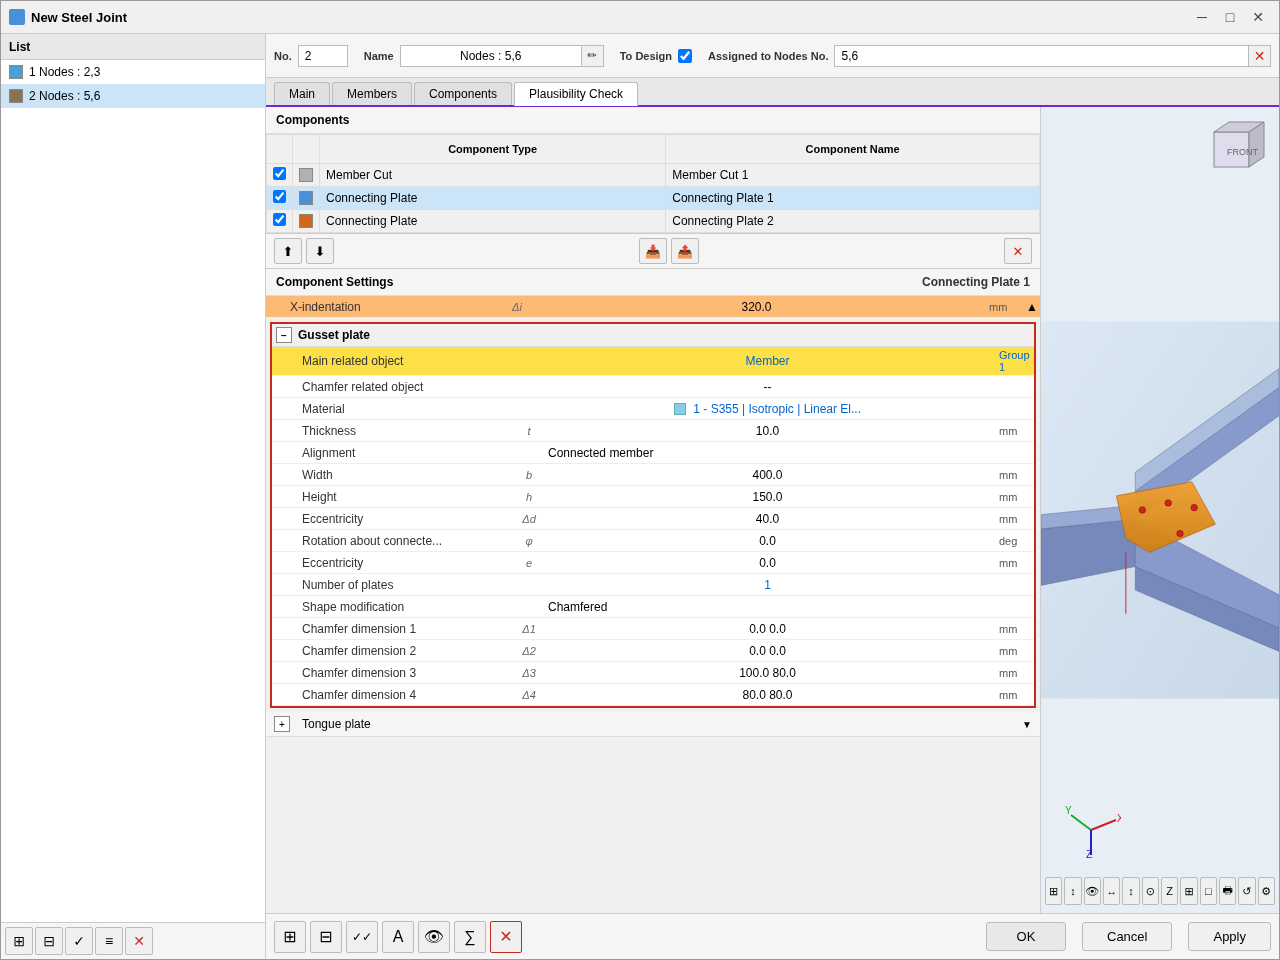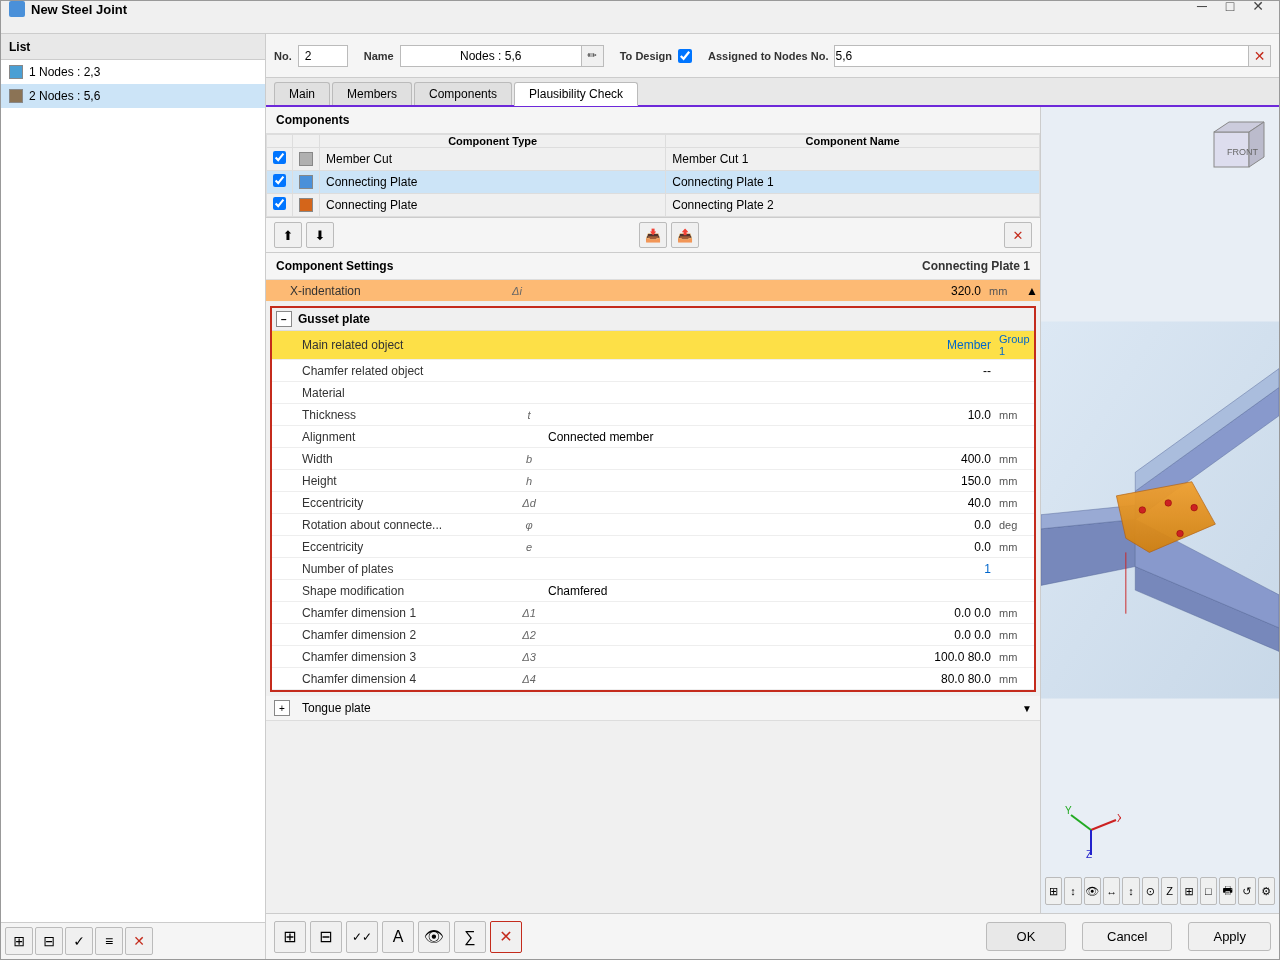--- a/index.html
+++ b/index.html
@@ -1,20 +1,20 @@
 <!DOCTYPE html>
 <html><head>
   <meta charset="utf-8">
   <style>
     * { box-sizing: border-box; margin: 0; padding: 0; }
     body { font-family: 'Segoe UI', Arial, sans-serif; font-size: 12px; background: #f0f0f0; user-select: none; }
     
     .window { width: 1280px; height: 960px; background: #f0f0f0; border: 1px solid #999; display: flex; flex-direction: column; overflow: hidden; }
     
-    .title-bar { background: #f0f0f0; border-bottom: 1px solid #ccc; padding: 16px 8px; display: flex; align-items: flex-end; justify-content: space-between; height: 32px; }
+    .title-bar { background: #f0f0f0; border-bottom: 1px solid #ccc; padding: 16px 8px; display: flex; align-items: center; justify-content: space-between; height: 32px; }
     .title-bar-left { display: flex; align-items: center; gap: 6px; }
     .title-icon { width: 16px; height: 16px; background: #4a90d9; border-radius: 2px; }
     .title-text { font-size: 13px; font-weight: 600; color: #000; }
     .title-controls { display: flex; gap: 2px; }
     .title-btn { width: 26px; height: 22px; border: none; background: transparent; cursor: pointer; font-size: 14px; display: flex; align-items: center; justify-content: center; color: #444; }
     
     .main-content { display: flex; flex: 1; overflow: hidden; }
     
     
     .left-panel { width: 265px; background: white; border-right: 1px solid #ccc; display: flex; flex-direction: column; }
@@ -33,59 +33,59 @@
     
     .info-bar { background: #f5f5f5; border-bottom: 1px solid #ccc; padding: 6px 8px; display: flex; align-items: center; gap: 16px; height: 44px; }
     .info-field { display: flex; align-items: center; gap: 6px; }
     .info-label { font-size: 11px; color: #333; font-weight: 600; }
     .info-value-box { border: 1px solid #bbb; background: white; padding: 2px 6px; min-width: 50px; height: 22px; display: flex; align-items: center; font-size: 12px; }
     .info-name-box { display: flex; align-items: center; border: 1px solid #bbb; background: white; height: 22px; text-align: center; }
     .info-name-text { padding: 2px 6px; min-width: 180px; font-size: 12px; }
     .info-name-btn { width: 22px; height: 20px; border-left: 1px solid #bbb; background: #f0f0f0; display: flex; align-items: center; justify-content: center; cursor: pointer; font-size: 11px; }
     .info-checkbox { width: 14px; height: 14px; }
     .info-assigned-box { display: flex; align-items: center; border: 1px solid #bbb; background: white; height: 22px; flex: 1; }
-    .info-assigned-text { padding: 2px 0; flex: 1; font-size: 12px; }
+    .info-assigned-text { padding: 2px 6px; flex: 1; font-size: 12px; }
     .info-assigned-btn { width: 22px; height: 20px; border-left: 1px solid #bbb; background: #f0f0f0; display: flex; align-items: center; justify-content: center; cursor: pointer; color: #c42b1c; font-size: 14px; }
     
     
     .tabs-bar { display: flex; background: #e8e8e8; border-bottom: 2px solid #6d28d9; padding-top: 4px; padding-left: 8px; }
     .tab { padding: 4px 14px; border: 1px solid #bbb; border-bottom: none; background: #e0e0e0; cursor: pointer; margin-right: 2px; font-size: 12px; border-radius: 3px 3px 0 0; }
     .tab.active { background: white; border-bottom: 1px solid white; margin-bottom: -1px; }
     
     
     .components-area { display: flex; flex: 1; overflow: hidden; }
     .left-content { width: 775px; display: flex; flex-direction: column; border-right: 1px solid #ccc; }
     
     .section-header { padding: 6px 10px; font-weight: 600; background: #f5f5f5; border-bottom: 1px solid #ddd; }
     
     
     .components-table-wrap { border-bottom: 1px solid #ccc; }
     .comp-table { width: 100%; border-collapse: collapse; }
-    .comp-table th { background: #f0f0f0; border: 1px solid #ddd; padding: 0 8px; text-align: center; font-weight: 600; font-size: 11px; }
+    .comp-table th { background: #f0f0f0; border: 1px solid #ddd; padding: 8px 8px; text-align: center; font-weight: 600; font-size: 11px; }
     .comp-table td { border: 1px solid #ddd; padding: 3px 6px; font-size: 12px; height: 22px; }
     .comp-table tr.selected td { background: #cce4f7; }
     .comp-checkbox { width: 13px; height: 13px; }
     .color-box { width: 14px; height: 14px; display: inline-block; border: 1px solid #888; vertical-align: middle; }
     
     
     .table-toolbar { display: flex; align-items: center; padding: 4px 8px; background: #f5f5f5; border-bottom: 1px solid #ccc; gap: 4px; }
     .tbl-btn { width: 28px; height: 26px; border: 1px solid #bbb; background: #f0f0f0; cursor: pointer; display: flex; align-items: center; justify-content: center; border-radius: 2px; font-size: 13px; }
     .tbl-btn.danger { color: #c42b1c; }
     .tbl-btn-spacer { flex: 1; }
     
     
     .settings-area { flex: 1; overflow-y: auto; }
     .settings-header { display: flex; justify-content: space-between; align-items: center; padding: 6px 10px; font-weight: 600; background: #f5f5f5; border-bottom: 1px solid #ddd; }
     .settings-title { font-weight: 600; }
     .settings-component-name { font-size: 12px; color: #333; }
     
     .settings-row { display: flex; align-items: center; padding: 2px 0; border-bottom: 1px solid #eee; min-height: 22px; }
     .settings-name { flex: 0 0 220px; padding-left: 8px; color: #333; font-size: 12px; }
     .settings-sym { flex: 0 0 30px; text-align: center; font-size: 11px; color: #666; font-style: italic; }
-    .settings-val { flex: 1; text-align: right; padding-right: 8px; font-size: 12px; }
+    .settings-val { flex: 1; text-align: center; padding-right: 8px; font-size: 12px; }
     .settings-unit { flex: 0 0 35px; text-align: left; font-size: 11px; color: #555; }
     .group-collapse-btn { width: 16px; height: 16px; border: 1px solid #888; background: white; font-size: 10px; display: flex; align-items: center; justify-content: center; margin-right: 6px; cursor: pointer; flex-shrink: 0; }
     
     .gusset-plate-section { border: 2px solid #c42b1c; margin: 4px; }
     .gusset-header { display: flex; align-items: center; padding: 3px 4px; background: #f0f0f0; border-bottom: 1px solid #ddd; font-weight: 600; cursor: pointer; }
     
     
     .viewport { flex: 1; background: #e8eef5; position: relative; overflow: hidden; }
     
     
@@ -275,20 +275,24 @@
                 <span class="settings-name">Chamfer related object</span>
                 <span class="settings-sym"></span>
                 <span class="settings-val">--</span>
                 <span class="settings-unit"></span>
               </div>
 
               <div class="settings-row" style="background:white;">
                 <div style="width:22px; flex-shrink:0;"></div>
                 <span class="settings-name">Material</span>
                 <span class="settings-sym"></span>
+                <span class="settings-val">
+                  <span class="material-indicator"></span>
+                  <span class="link-text">1 - S355 | Isotropic | Linear El...</span>
+                </span>
                 <span class="settings-unit"></span>
               </div>
 
               <div class="settings-row" style="background:white;">
                 <div style="width:22px; flex-shrink:0;"></div>
                 <span class="settings-name">Thickness</span>
                 <span class="settings-sym">t</span>
                 <span class="settings-val">10.0</span>
                 <span class="settings-unit">mm</span>
               </div>

